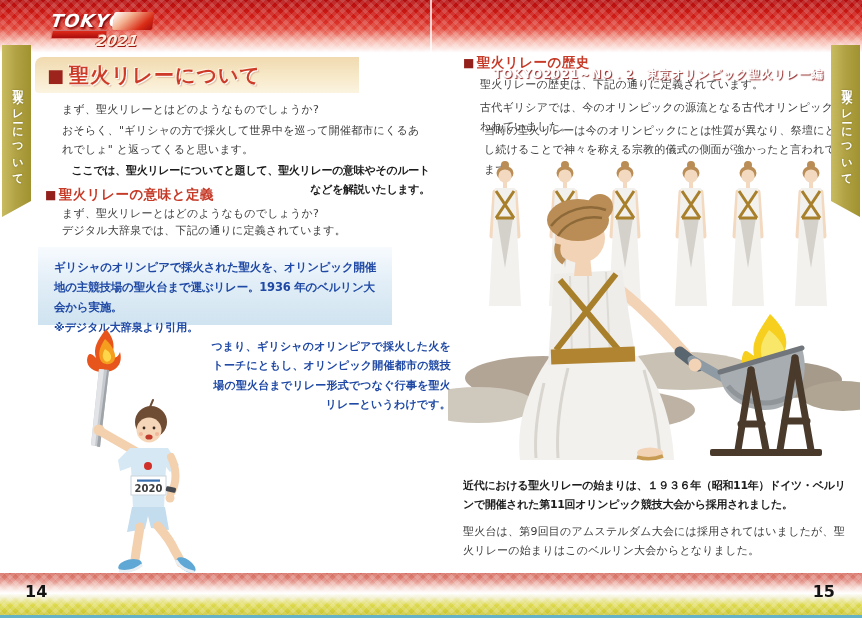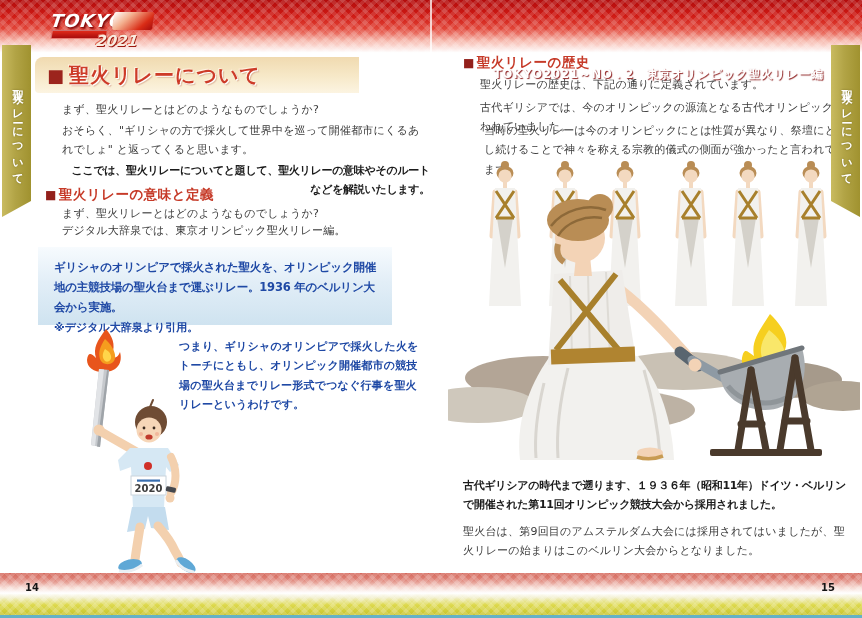--- a/index.html
+++ b/index.html
@@ -85,25 +85,25 @@
   .sec-heading .bullet { color:#93201b; font-size:12px; margin-right:2px; }
 
   .def-box {
     position:absolute; left:38px; top:247px; width:354px; height:78px;
     background:linear-gradient(180deg,#f7fbfe 0%,#e2eef7 45%,#cfe3f0 100%);
     padding:10px 14px 0 16px;
   }
   .def-box .def-text { color:#1f49a5; font-weight:bold; font-size:11.5px; line-height:1.75; letter-spacing:-.2px; }
   .def-box .def-src  { color:#1f49a5; font-weight:bold; font-size:11px; margin-top:3px; }
 
-  .conclusion { left:179px; top:337px; width:248px; }
+  .conclusion { left:203px; top:337px; width:248px;text-align:right; }
 
   .illu { position:absolute; }
 
-  .page-num { position:absolute; z-index:6; color:#141414; font-size:10px; font-weight:bold; }
+  .page-num { position:absolute; z-index:6; color:#141414; font-size:16px; font-weight:bold; }
   .page-num-left  { left:25px;  top:582px; }
   .page-num-right { right:27px; top:582px; }
 
   
   .footer {
     position:absolute; left:0; bottom:0; width:862px; height:45px; z-index:4;
     background:linear-gradient(180deg,
       #d4685c 0%, #df857a 16%, #f6d8d0 34%, #ffffff 48%,
       #f2efcf 58%, #ddd94e 76%, #d2ce3a 90%, #cbc735 96%);
     border-bottom:3px solid #64b2c6;
@@ -141,21 +141,21 @@
   </div>
 
   <div class="para" style="left:62px; top:100px; width:360px;">まず、聖火リレーとはどのようなものでしょうか?</div>
   <div class="para" style="left:62px; top:121px; width:362px;">おそらく、"ギリシャの方で採火して世界中を巡って開催都市にくるあれでしょ" と返ってくると思います。</div>
   <div class="para bold" style="left:62px; top:161px; width:368px;text-align:right;">ここでは、聖火リレーについてと題して、聖火リレーの意味やそのルートなどを解説いたします。</div>
 
   <div class="sec-heading" style="left:45px; top:186px;">
     <span class="bullet">■</span><span>聖火リレーの意味と定義</span>
   </div>
   <div class="para" style="left:62px; top:204px; width:360px;">まず、聖火リレーとはどのようなものでしょうか?</div>
-  <div class="para" style="left:62px; top:221px; width:360px;">デジタル大辞泉では、東京オリンピック聖火リレー編。</div>
+  <div class="para" style="left:62px; top:221px; width:360px;">デジタル大辞泉では、下記の通りに定義されています。</div>
 
   <div class="def-box">
     <div class="def-text">ギリシャのオリンピアで採火された聖火を、オリンピック開催地の主競技場の聖火台まで運ぶリレー。1936 年のベルリン大会から実施。</div>
     <div class="def-src">※デジタル大辞泉より引用。</div>
   </div>
 
   <div class="para blue conclusion">つまり、ギリシャのオリンピアで採火した火をトーチにともし、オリンピック開催都市の競技場の聖火台までリレー形式でつなぐ行事を聖火リレーというわけです。</div>
 
   <svg class="illu" style="left:58px; top:327px;" width="185" height="246" viewBox="0 0 185 246">
 
@@ -303,20 +303,20 @@
       <path d="M290,292 L303,212" fill="none"></path>
       <path d="M318,292 L303,212" fill="none"></path>
       <path d="M293,266 L314,266" fill="none"></path>
       <path d="M332,292 L347,200" fill="none"></path>
       <path d="M363,292 L347,200" fill="none"></path>
       <path d="M337,263 L359,263" fill="none"></path>
     </g>
     <rect x="262" y="291" width="112" height="7" rx="2" fill="#4a3a2c"></rect>
   </svg>
 
-  <div class="para bold" style="left:463px; top:476px; width:392px;">古代ギリシアの時代まで遡ります、１９３６年（昭和11年）ドイツ・ベルリンで開催された第11回オリンピック競技大会から採用されました。</div>
+  <div class="para bold" style="left:463px; top:476px; width:392px;">近代における聖火リレーの始まりは、１９３６年（昭和11年）ドイツ・ベルリンで開催された第11回オリンピック競技大会から採用されました。</div>
   <div class="para" style="left:463px; top:522px; width:392px;">聖火台は、第9回目のアムステルダム大会には採用されてはいましたが、聖火リレーの始まりはこのベルリン大会からとなりました。</div>
 
   <div class="page-num page-num-right">15</div>
 
   <div class="footer"></div>
 
 </div>
 
 </body></html>

